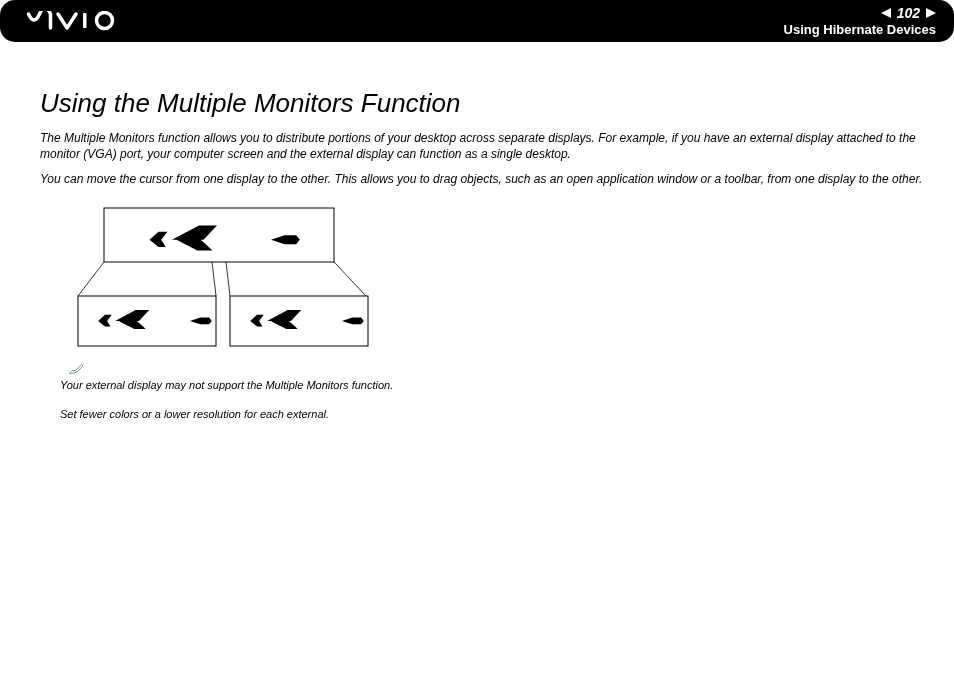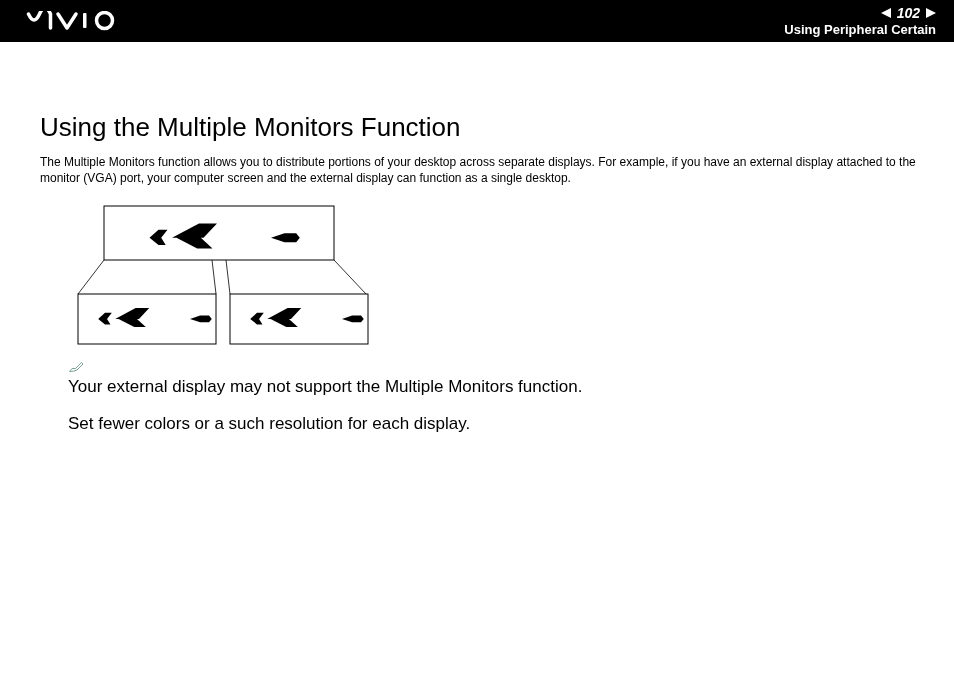--- a/index.html
+++ b/index.html
@@ -12,20 +12,21 @@
     position: relative;
   }
   .header-bar {
     width: 100%;
     height: 42px;
     background: #000;
     display: flex;
     align-items: center;
     justify-content: space-between;
     padding: 0 18px 0 22px;
+    border-radius: 15px;
   }
   .logo { display: flex; align-items: center; }
   .logo svg { height: 20px; }
   .header-right {
     display: flex;
     flex-direction: column;
     align-items: flex-end;
     justify-content: center;
     height: 100%;
   }
@@ -46,21 +47,22 @@
     display: inline-block;
   }
   .nav-arrow.left { border-width: 5px 10px 5px 0; border-color: transparent #fff transparent transparent; }
   .nav-arrow.right { border-width: 5px 0 5px 10px; border-color: transparent transparent transparent #fff; }
   .section-title {
     color: #fff;
     font-size: 13px;
     font-weight: bold;
   }
   .content {
-    padding: 70px 30px 0 40px;
+    padding: 46px 30px 0 40px;
+    font-style: italic;
   }
   h1 {
     font-size: 26px;
     font-weight: normal;
     margin-bottom: 12px;
   }
   .para {
     font-size: 12px;
     line-height: 1.3;
     margin-bottom: 10px;
@@ -70,23 +72,23 @@
     position: relative;
     width: 320px;
     height: 150px;
   }
   .note-icon {
     margin-left: 28px;
     margin-bottom: -2px;
   }
   .note-icon svg { width: 18px; height: 14px; }
   .note {
-    font-size: 17px;
+    font-size: 11px;
     line-height: 1.35;
-    margin: 0 0 14px 28px;
+    margin: 0 0 14px 20px;
     font-family: Arial, Helvetica, sans-serif;
   }
   .note.first { margin-top: 0; }
 </style>
 </head>
 <body>
 
 <div class="header-bar">
   <div class="logo">
     <svg viewBox="0 0 200 40" width="110">
@@ -95,27 +97,28 @@
       <rect x="112" y="4" width="7" height="30" fill="#fff" rx="2"></rect>
       <circle cx="155" cy="19" r="16" stroke="#fff" stroke-width="7" fill="none"></circle>
     </svg>
   </div>
   <div class="header-right">
     <div class="page-nav">
       <span class="nav-arrow left"></span>
       <span>102</span>
       <span class="nav-arrow right"></span>
     </div>
-    <div class="section-title">Using Peripheral Certain</div>
+    <div class="section-title">Using Hibernate Devices</div>
   </div>
 </div>
 
 <div class="content">
   <h1>Using the Multiple Monitors Function</h1>
   <p class="para">The Multiple Monitors function allows you to distribute portions of your desktop across separate displays. For example, if you have an external display attached to the monitor (VGA) port, your computer screen and the external display can function as a single desktop.</p>
+  <p class="para">You can move the cursor from one display to the other. This allows you to drag objects, such as an open application window or a toolbar, from one display to the other.</p>
 
   <div class="diagram">
     <svg viewBox="0 0 320 150" width="320" height="150">
 
       <line x1="38" y1="60" x2="12" y2="94" stroke="#000" stroke-width="0.8"></line>
       <line x1="146" y1="60" x2="150" y2="94" stroke="#000" stroke-width="0.8"></line>
       <line x1="160" y1="60" x2="164" y2="94" stroke="#000" stroke-width="0.8"></line>
       <line x1="268" y1="60" x2="300" y2="94" stroke="#000" stroke-width="0.8"></line>
 
       <rect x="38" y="6" width="230" height="54" fill="#fff" stroke="#000" stroke-width="1"></rect>
@@ -147,14 +150,14 @@
       </g>
     </svg>
   </div>
 
   <div class="note-icon">
     <svg viewBox="0 0 24 16">
       <path d="M2 14 Q5 8 10 10 L18 2 L20 4 L12 12 Q8 14 2 14 Z" fill="none" stroke="#6a9a8a" stroke-width="1.2"></path>
     </svg>
   </div>
   <p class="note first">Your external display may not support the Multiple Monitors function.</p>
-  <p class="note">Set fewer colors or a such resolution for each display.</p>
+  <p class="note">Set fewer colors or a lower resolution for each external.</p>
 </div>
 
 </body></html>

